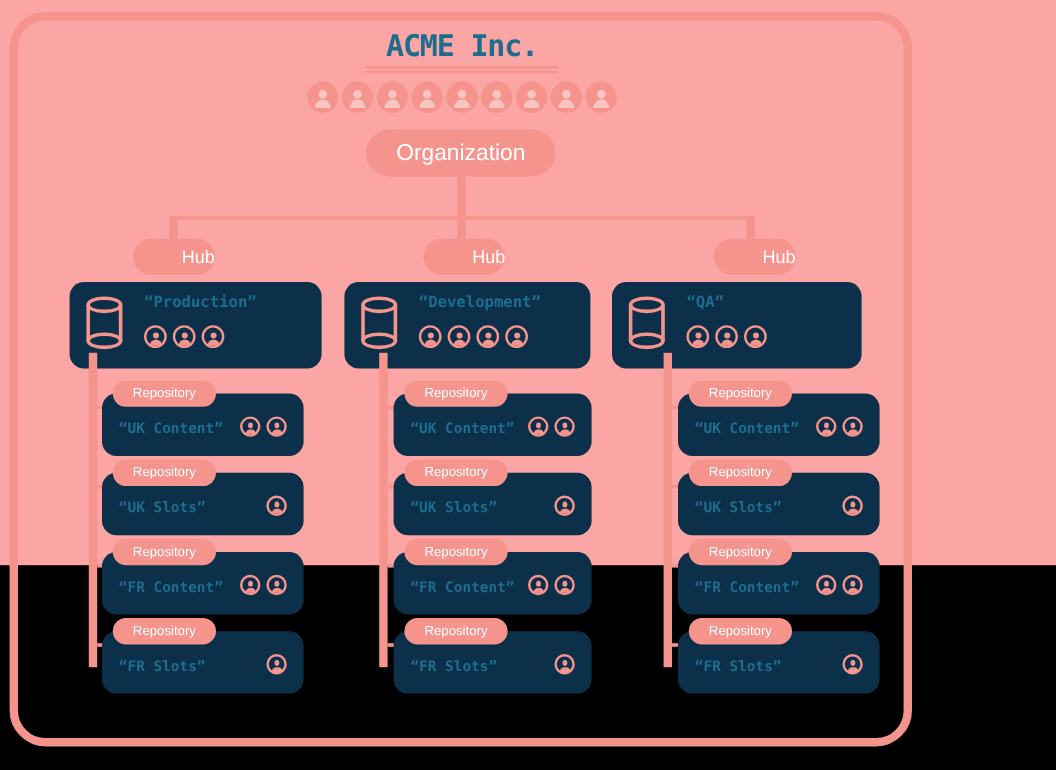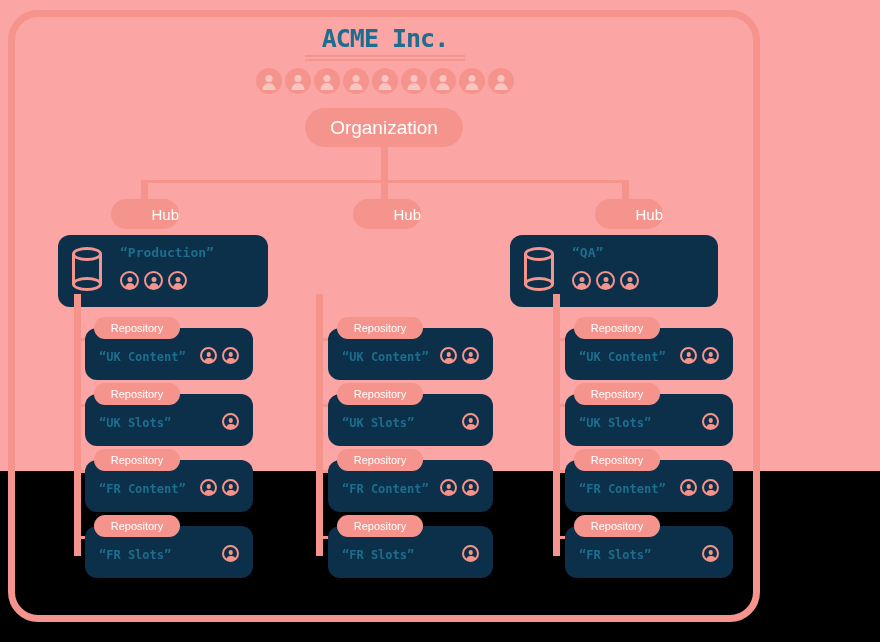--- a/index.html
+++ b/index.html
@@ -353,20 +353,46 @@
         <div class="avatar med">
           <div class="head"></div>
           <div class="body"></div>
         </div>
         <div class="avatar med">
           <div class="head"></div>
           <div class="body"></div>
         </div>
       </div>
   </div>
+  <div class="env-card" id="env-1">
+    <div class="db-icon">
+      <div class="db-body"></div>
+        <div class="db-top"></div>
+        <div class="db-bot"></div>
+    </div>
+    <div class="env-name">“Development”</div>
+    <div class="env-avatars">
+        <div class="avatar med">
+          <div class="head"></div>
+          <div class="body"></div>
+        </div>
+        <div class="avatar med">
+          <div class="head"></div>
+          <div class="body"></div>
+        </div>
+        <div class="avatar med">
+          <div class="head"></div>
+          <div class="body"></div>
+        </div>
+        <div class="avatar med">
+          <div class="head"></div>
+          <div class="body"></div>
+        </div>
+      </div>
+  </div>
   <div class="env-card" id="env-2">
     <div class="db-icon">
       <div class="db-body"></div>
         <div class="db-top"></div>
         <div class="db-bot"></div>
     </div>
     <div class="env-name">“QA”</div>
     <div class="env-avatars">
         <div class="avatar med">
           <div class="head"></div>

